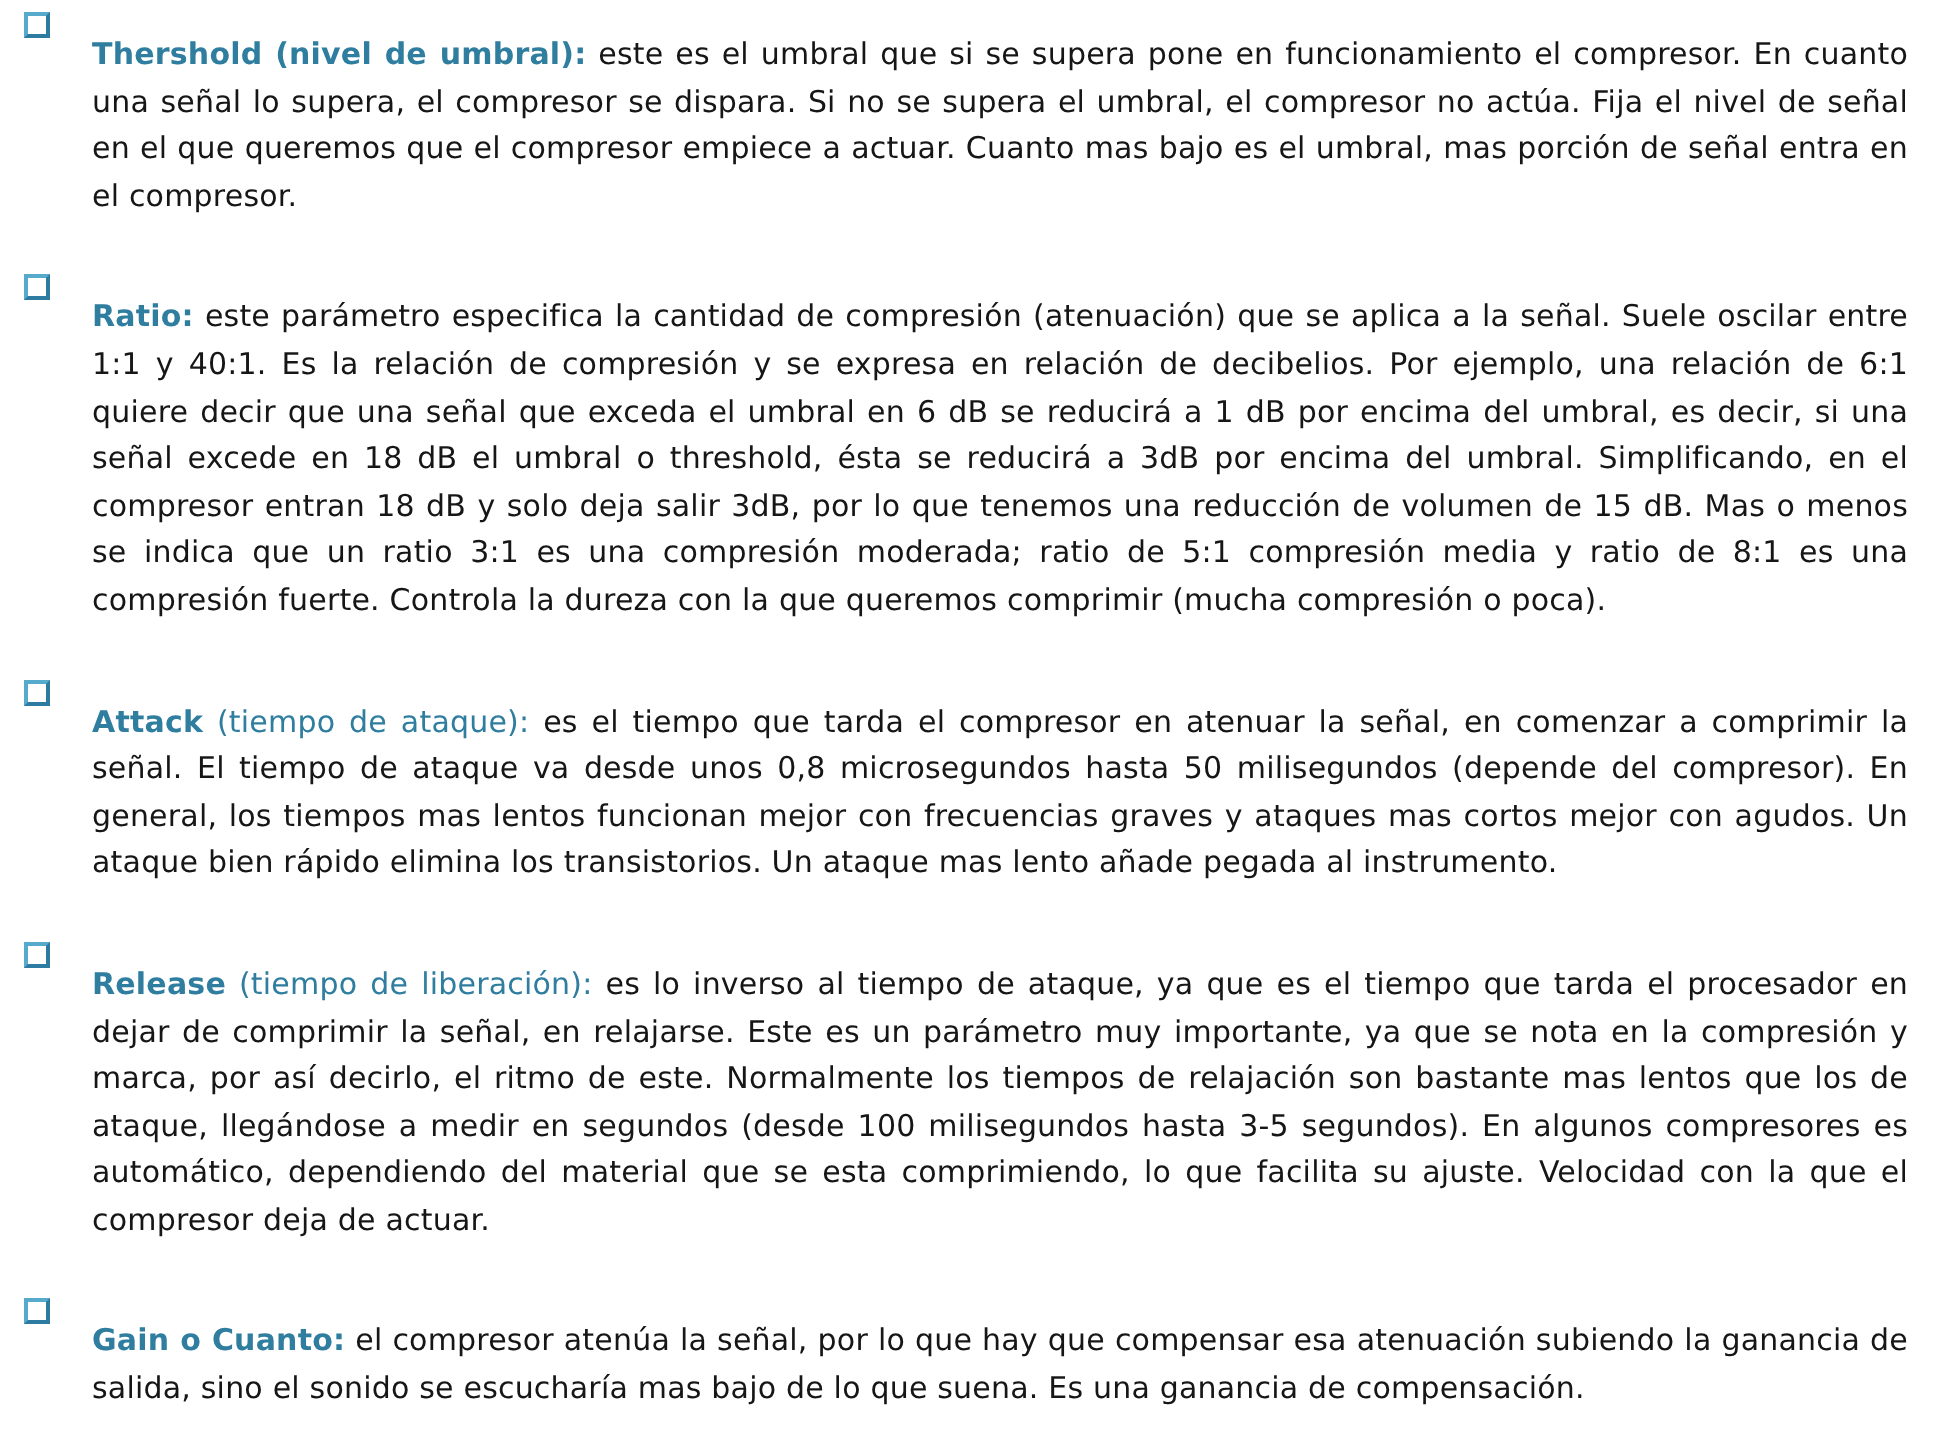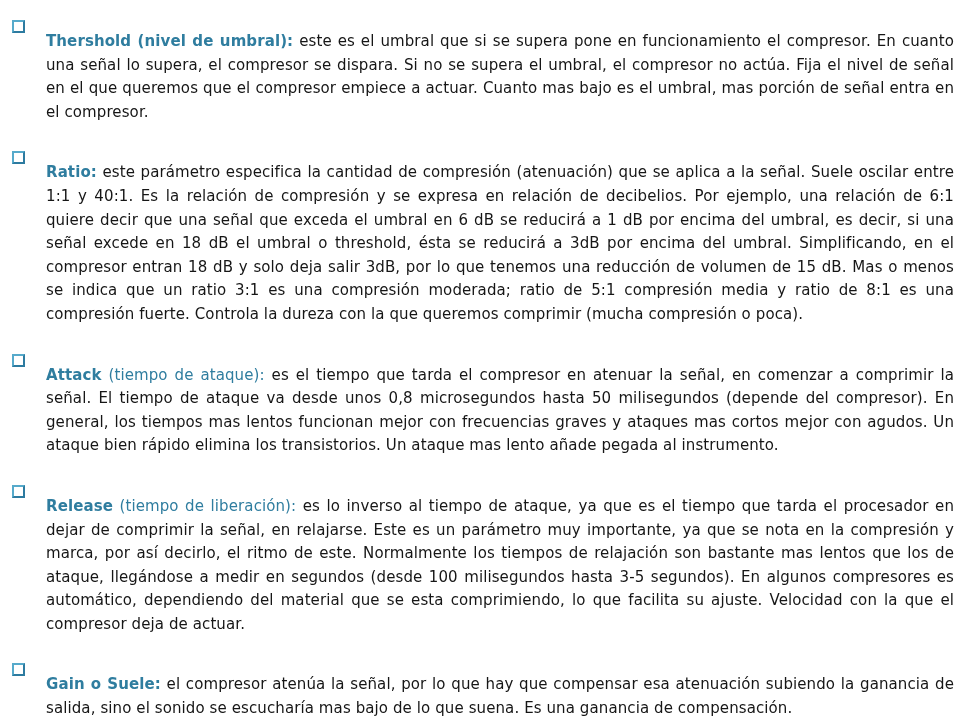--- a/index.html
+++ b/index.html
@@ -7,21 +7,21 @@
     width: 968px;
     height: 716px;
     background: #ffffff;
     overflow: hidden;
     font-family: "DejaVu Sans", "Liberation Sans", sans-serif;
   }
   .page {
     box-sizing: border-box;
     width: 968px;
     height: 716px;
-    padding: 15px 14px 6px 10px;
+    padding: 1px 14px 6px 10px;
   }
   .item {
     display: flex;
     align-items: flex-start;
     margin-bottom: 7px;
   }
   .bullet {
     flex: none;
     width: 9px;
     height: 9px;
@@ -65,16 +65,16 @@
     <p class="text"><span class="term-b">Attack</span><span class="term-l"> (tiempo de ataque):</span><span class="body-run"> es el tiempo que tarda el compresor en atenuar la señal, en comenzar a comprimir la señal. El tiempo de ataque va desde unos 0,8 microsegundos hasta 50 milisegundos (depende del compresor). En general, los tiempos mas lentos funcionan mejor con frecuencias graves y ataques mas cortos mejor con agudos. Un ataque bien rápido elimina los transistorios. Un ataque mas lento añade pegada al instrumento.</span></p>
   </div>
 
   <div class="item">
     <span class="bullet"></span>
     <p class="text"><span class="term-b">Release</span><span class="term-l"> (tiempo de liberación):</span><span class="body-run"> es lo inverso al tiempo de ataque, ya que es el tiempo que tarda el procesador en dejar de comprimir la señal, en relajarse.  Este es un parámetro muy importante, ya que se nota en la compresión y marca, por así decirlo, el ritmo de este. Normalmente los tiempos de relajación son bastante mas lentos que los de ataque, llegándose a medir en segundos (desde 100 milisegundos hasta 3-5 segundos). En algunos compresores es automático, dependiendo del material que se esta comprimiendo, lo que facilita su ajuste. Velocidad con la que el compresor deja de actuar.</span></p>
   </div>
 
   <div class="item">
     <span class="bullet"></span>
-    <p class="text"><span class="term-b">Gain o Suele:</span><span class="term-l"></span><span class="body-run"> el compresor atenúa la señal, por lo que hay que compensar esa atenuación subiendo la ganancia de salida, sino el sonido se escucharía mas bajo de lo que suena. Es una ganancia de compensación.</span></p>
+    <p class="text"><span class="term-b">Gain o Cuanto:</span><span class="term-l"></span><span class="body-run"> el compresor atenúa la señal, por lo que hay que compensar esa atenuación subiendo la ganancia de salida, sino el sonido se escucharía mas bajo de lo que suena. Es una ganancia de compensación.</span></p>
   </div>
 
 </div>
 
 </body></html>

